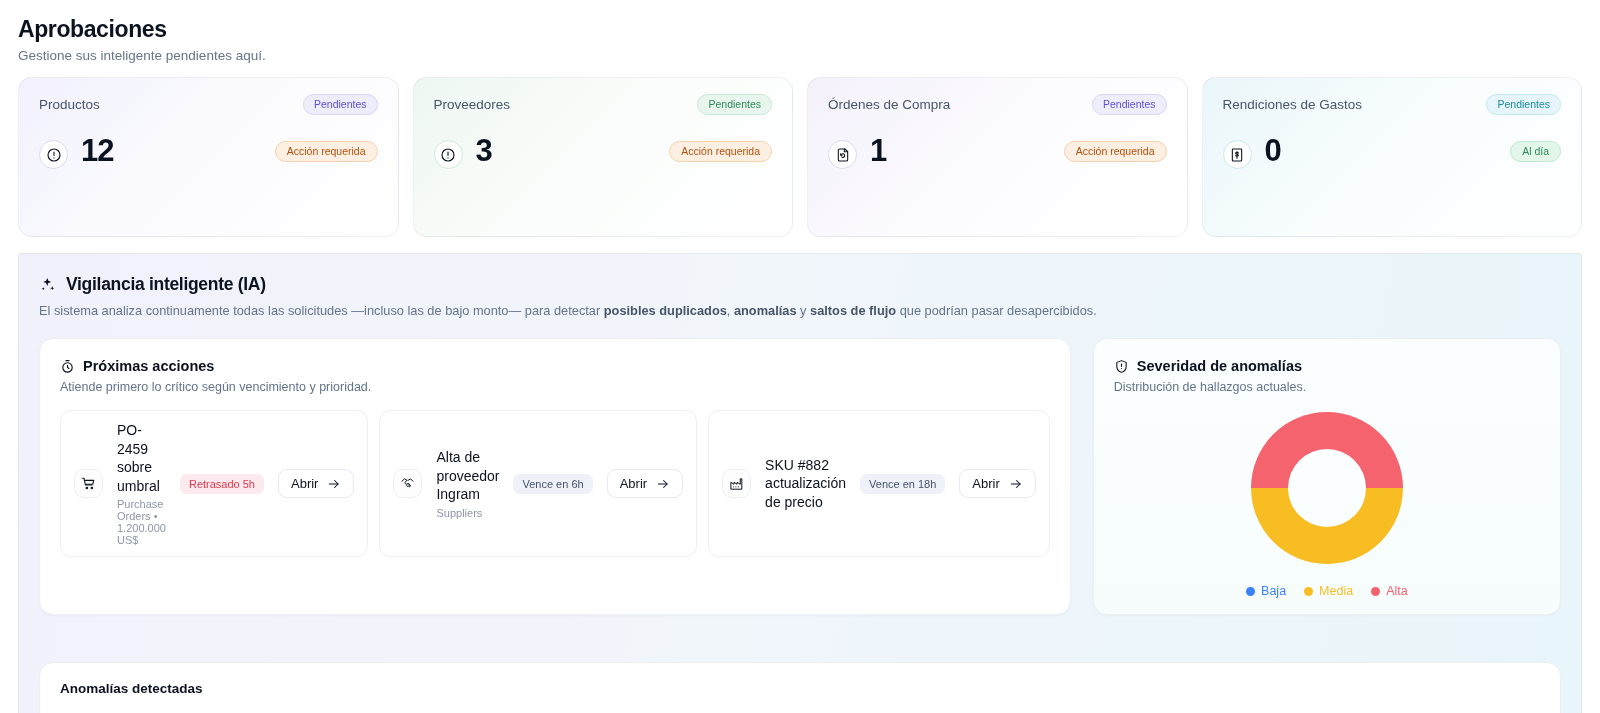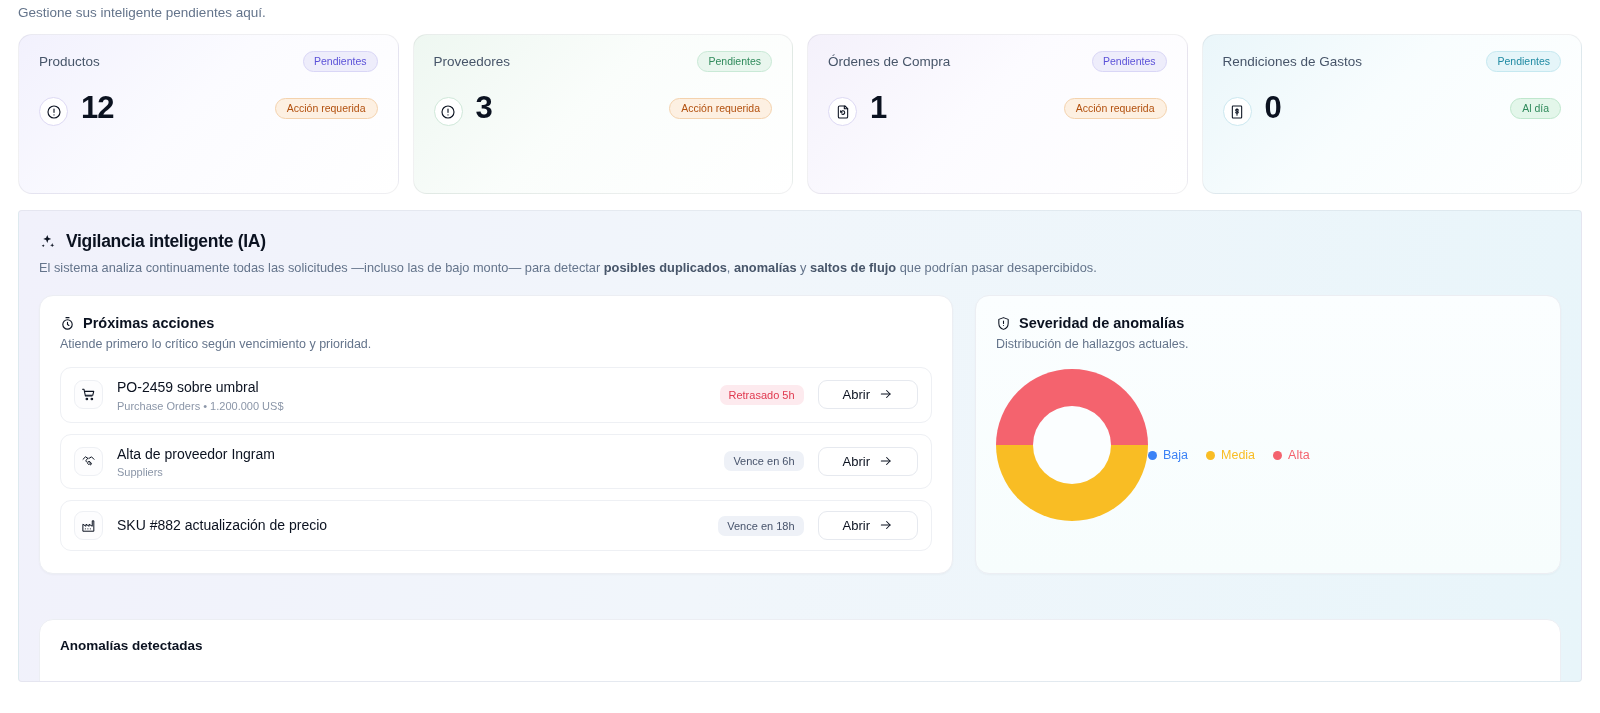--- a/index.html
+++ b/index.html
@@ -79,48 +79,48 @@
     background: #ffffff; border: 1px solid #eceef3; border-radius: 14px;
     box-shadow: 0 1px 2px rgba(15,23,42,0.03);
   }
   .card-actions { flex: 1 1 0; padding: 19px 20px 22px 20px; }
   .card-donut   { width: 586px; padding: 19px 20px 16px 20px; background: linear-gradient(180deg,#fbfeff 0%,#f7fdfd 100%); }
 
   .sub-head { display: flex; align-items: center; gap: 8px; }
   .sub-title { font-size: 14.5px; font-weight: bold; color: #0b1220; }
   .sub-desc { font-size: 12.5px; color: #64748b; margin-top: 6px; }
 
-  .task-list { margin-top: 16px; display: flex; flex-direction: column; gap: 11px; }
+  .task-list { margin-top: 16px; display: flex; flex-direction: row; gap: 11px; }
   .task {
     display: flex; align-items: center; gap: 14px;
     border: 1px solid #eef0f4; border-radius: 11px;
     padding: 10px 13px; background: #ffffff;
   }
   .task-ico {
     width: 29px; height: 29px; min-width: 29px; border-radius: 9px;
     border: 1px solid #eef0f4; background: #fdfdfe;
     display: flex; align-items: center; justify-content: center;
   }
   .task-text { flex: 1 1 auto; min-width: 0; }
   .task-title { font-size: 14px; color: #0b1220; line-height: 1.25; }
   .task-meta { font-size: 11px; color: #8b96a8; margin-top: 3px; }
   .chip {
     font-size: 11px; padding: 4px 9px; border-radius: 7px; white-space: nowrap;
   }
   .chip.late { color: #e0394f; background: #fdeaee; }
   .chip.due  { color: #47536b; background: #eef1f7; }
   .open-btn {
-    display: flex; align-items: flex-start; gap: 9px;
+    display: flex; align-items: flex-end; gap: 9px;
     border: 1px solid #e6e9ef; border-radius: 9px;
-    padding: 6px 24px; background: #ffffff; font-size: 13px; color: #0b1220;
+    padding: 6px 12px; background: #ffffff; font-size: 13px; color: #0b1220;
     cursor: pointer;
   }
 
   
-  .donut-wrap { display: flex; flex-direction: row; align-items: center; margin-top: 18px; }
+  .donut-wrap { display: flex; flex-direction: column; align-items: center; margin-top: 18px; }
   .donut {
     width: 152px; height: 152px; border-radius: 999px;
     position: relative;
   }
   .donut::after {
     content: ""; position: absolute; inset: 37px; border-radius: 999px; background: #fbfeff;
   }
   .legend { display: flex; gap: 18px; margin-top: 20px; font-size: 12.5px; }
   .legend-item { display: flex; align-items: center; gap: 6px; }
   .dot { width: 9px; height: 9px; border-radius: 999px; display: block; }
@@ -133,20 +133,21 @@
   }
   .anom-title { font-size: 13.5px; font-weight: bold; color: #0b1220; }
   svg { display: block; }
 </style>
 </head>
 <body>
 
 <div class="page">
 
   <div>
+    <div class="page-title">Aprobaciones</div>
     <div class="page-sub">Gestione sus inteligente pendientes aquí.</div>
   </div>
 
   <div class="kpi-row">
 
     <div class="kpi-card violet">
       <div class="kpi-top">
         <span class="kpi-label">Productos</span>
         <span class="pill pend-violet">Pendientes</span>
       </div>

